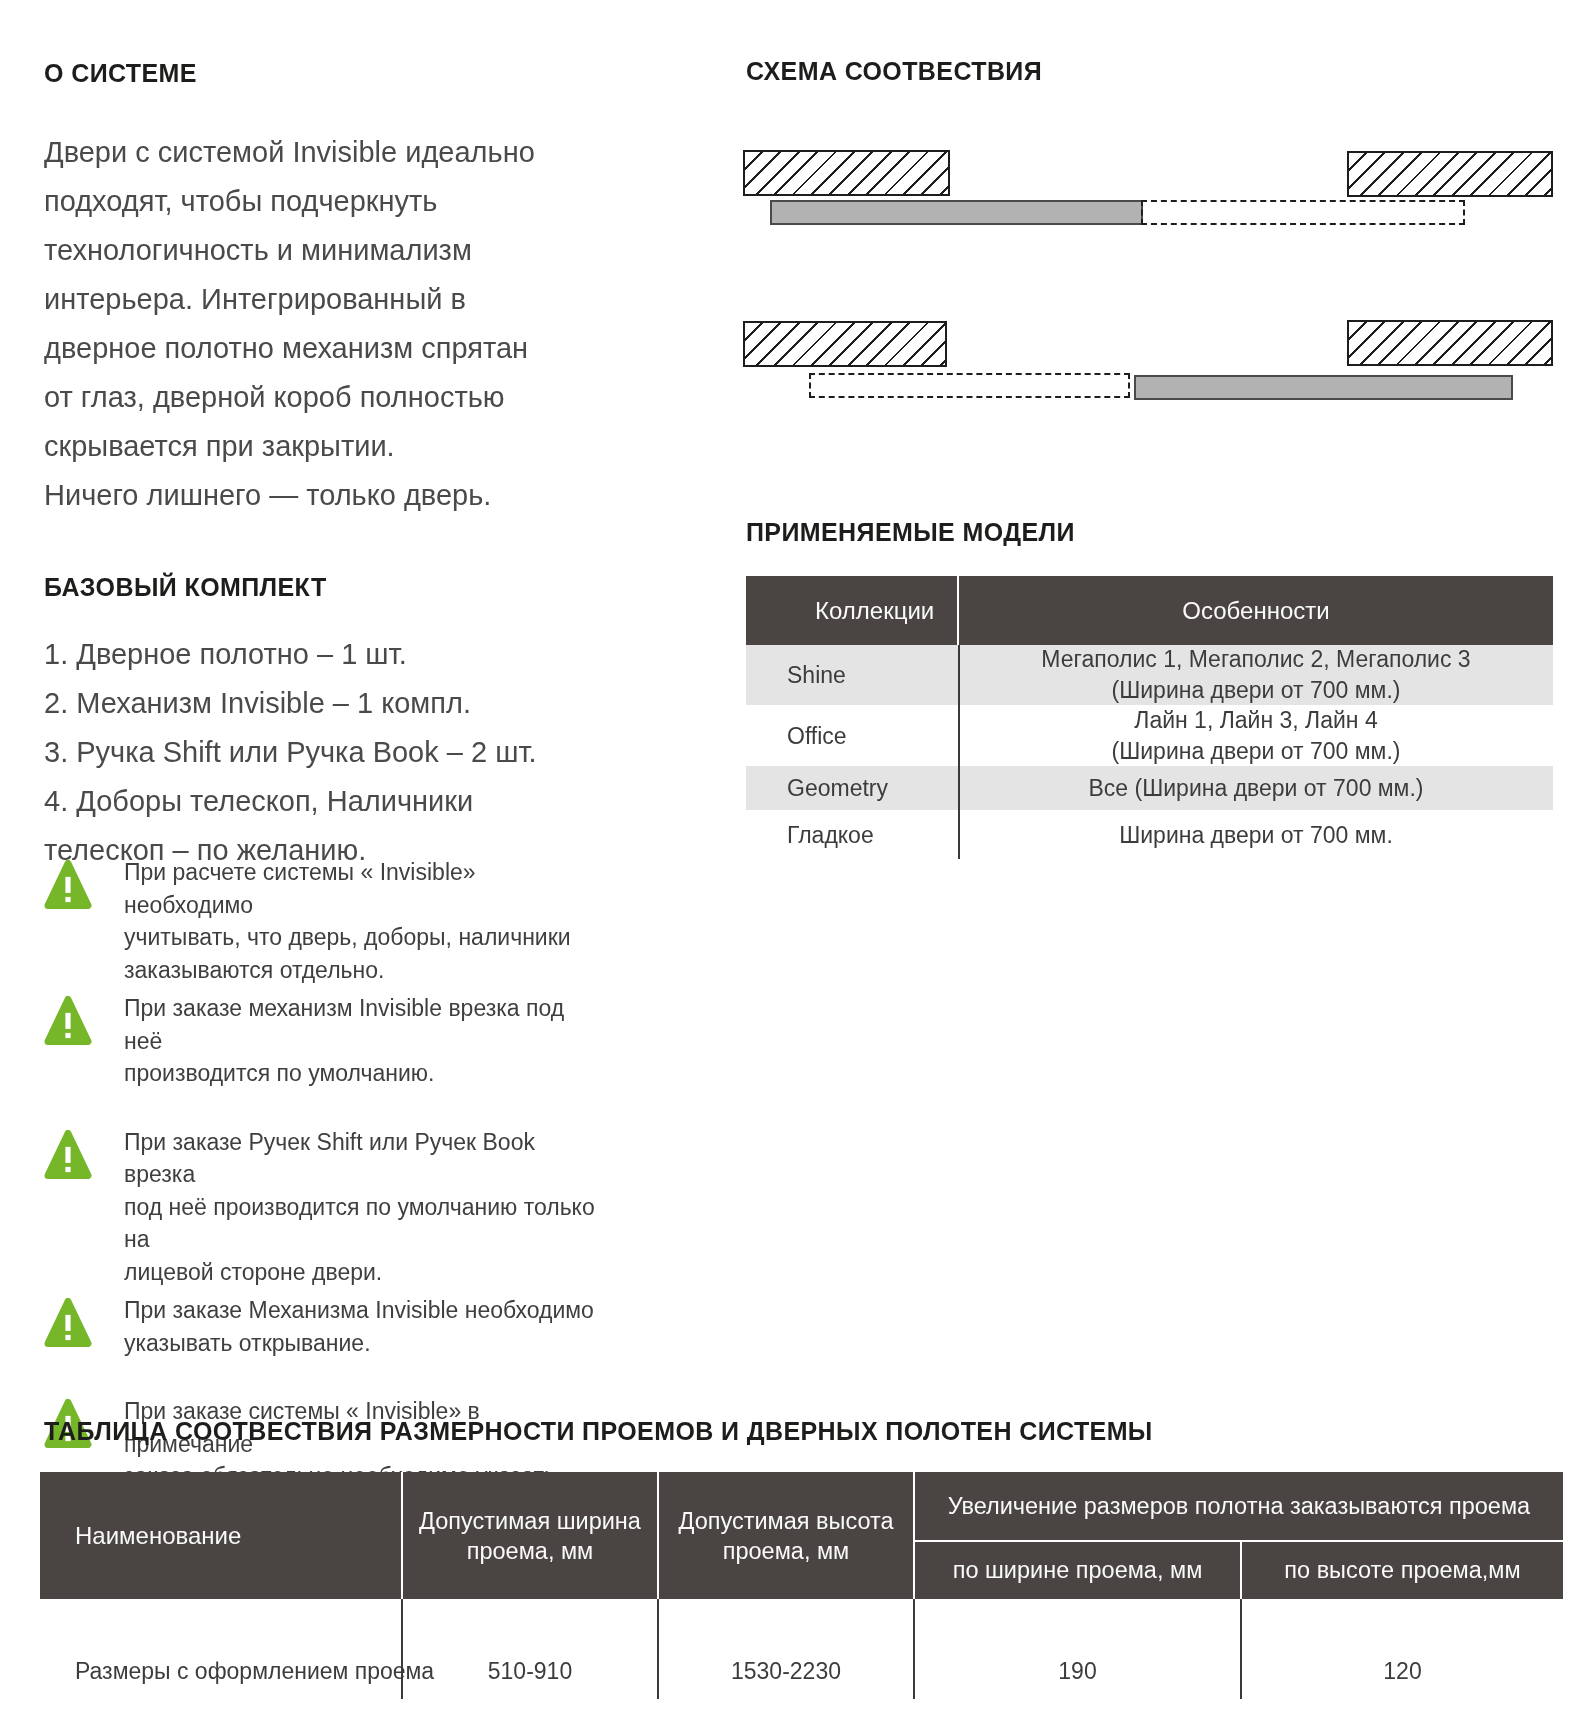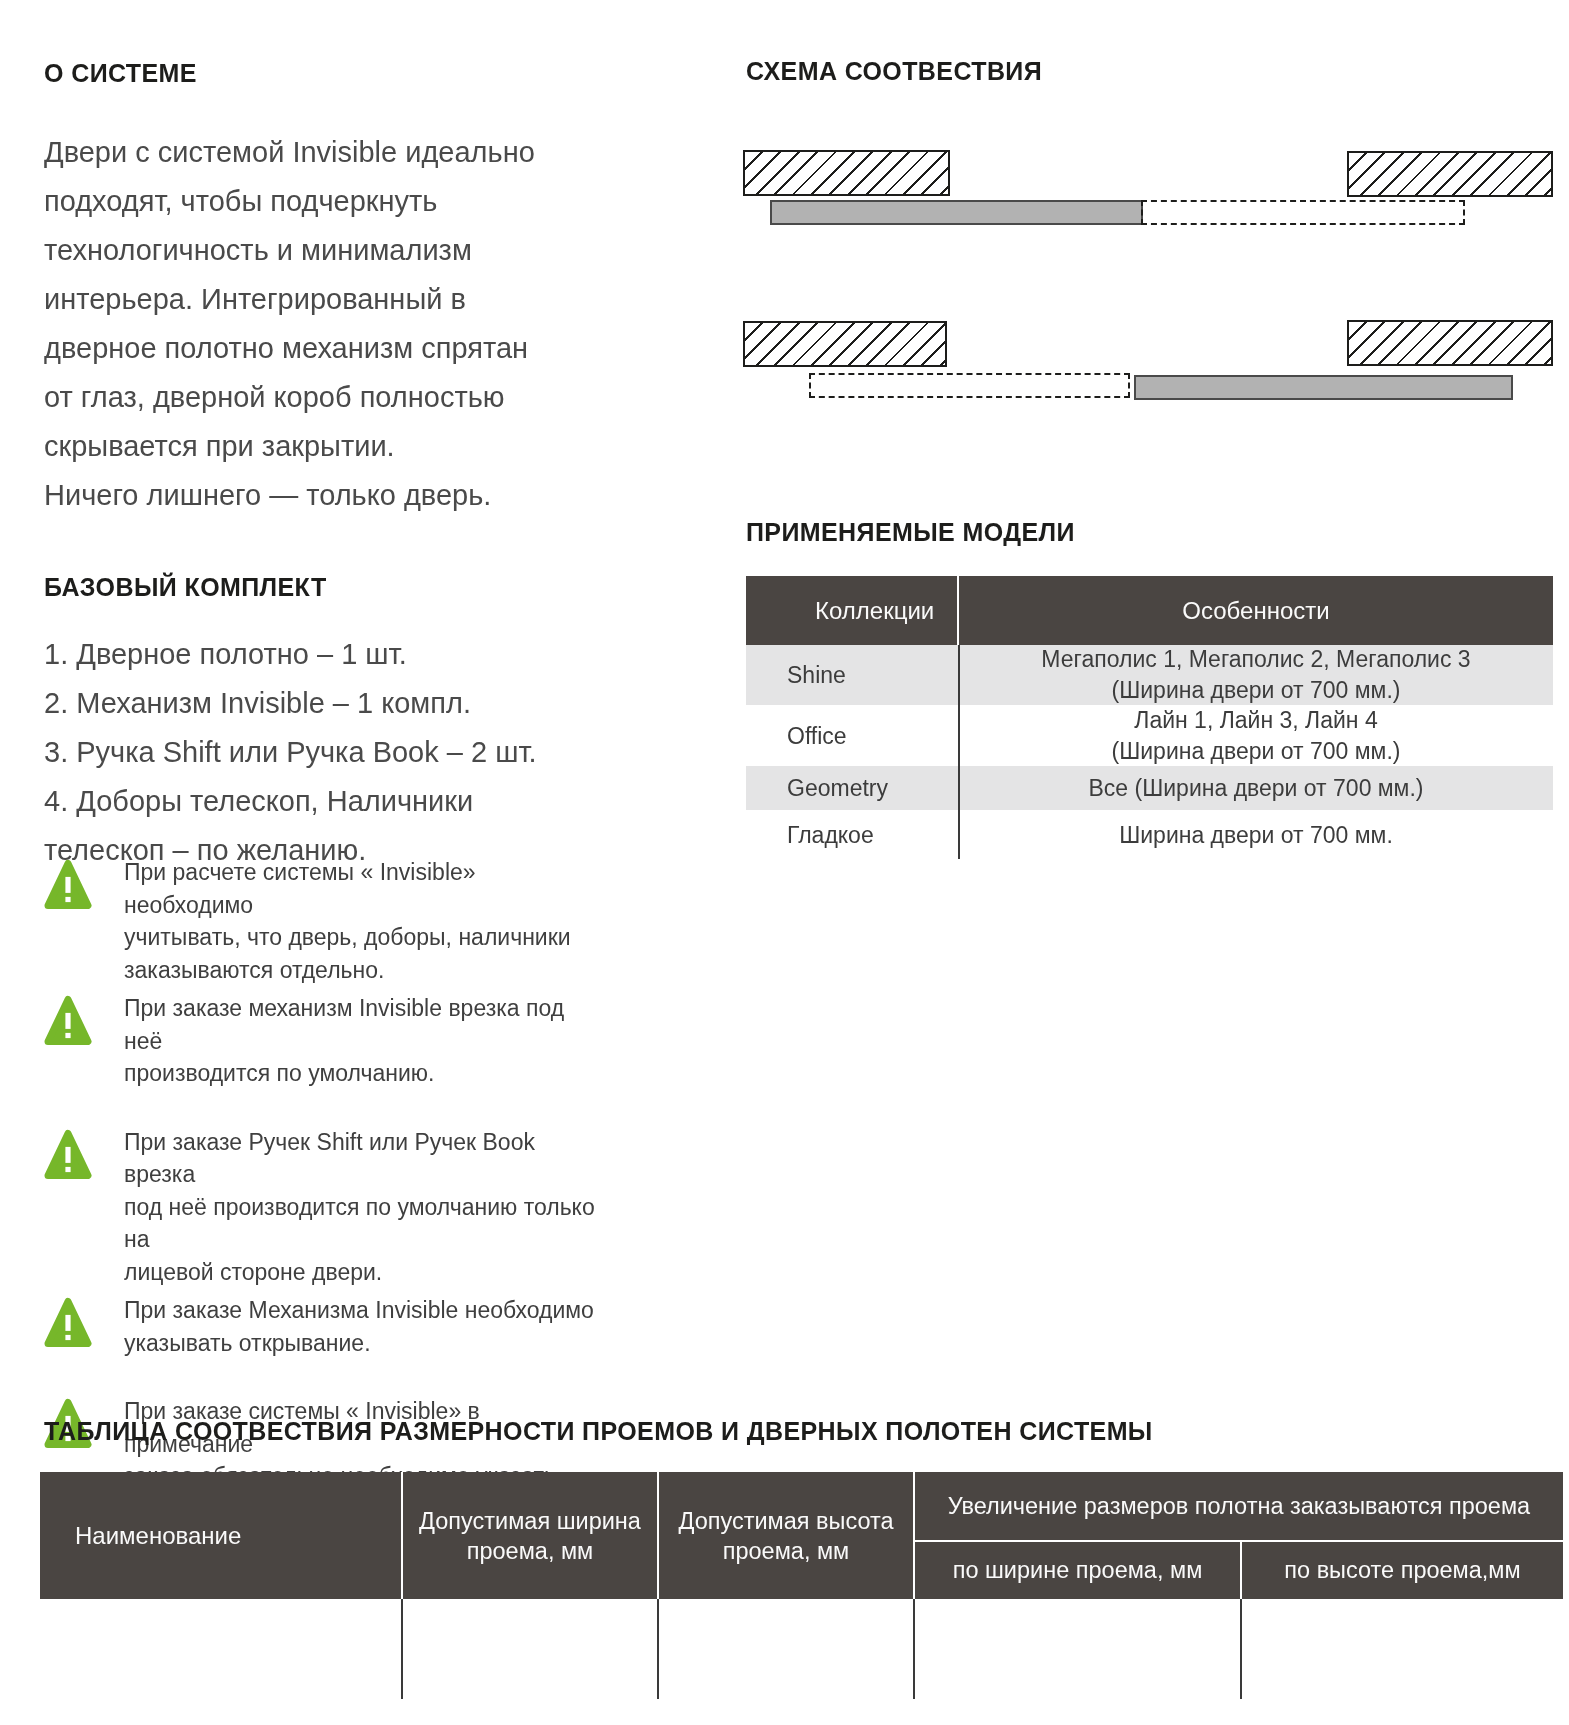--- a/index.html
+++ b/index.html
@@ -221,18 +221,25 @@
     <div class="st-hcell st-increase">Увеличение размеров полотна заказываются проема</div>
     <div class="st-hcell st-bw">по ширине проема, мм</div>
     <div class="st-hcell st-bh">по высоте проема,мм</div>
     <div class="st-wline" style="left:361px;top:0;width:2px;height:127px;"></div>
     <div class="st-wline" style="left:617px;top:0;width:2px;height:127px;"></div>
     <div class="st-wline" style="left:873px;top:0;width:2px;height:127px;"></div>
     <div class="st-wline" style="left:1200px;top:70px;width:2px;height:57px;"></div>
     <div class="st-wline" style="left:875px;top:68px;width:648px;height:2px;"></div>
   </div>
 
+  <div class="st-row" style="top:174px;height:49px;">
+    <div class="st-cell st-cname">Размеры с оформлением проема</div>
+    <div class="st-cell st-cw">510-910</div>
+    <div class="st-cell st-ch">1530-2230</div>
+    <div class="st-cell st-cbw">190</div>
+    <div class="st-cell st-cbh">120</div>
+  </div>
 
   <div class="st-bline" style="left:361px;"></div>
   <div class="st-bline" style="left:617px;"></div>
   <div class="st-bline" style="left:873px;"></div>
   <div class="st-bline" style="left:1200px;"></div>
 </div>
 
 </body></html>

